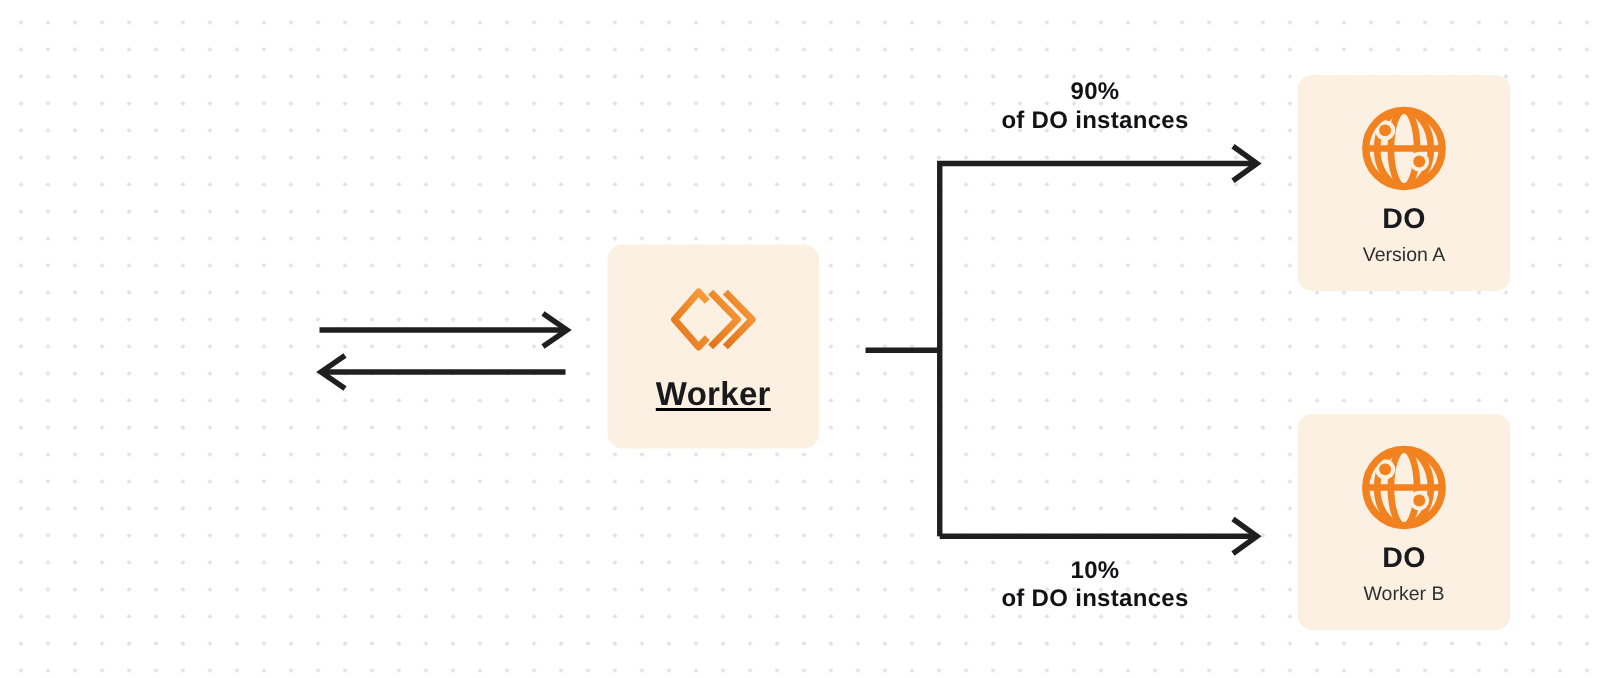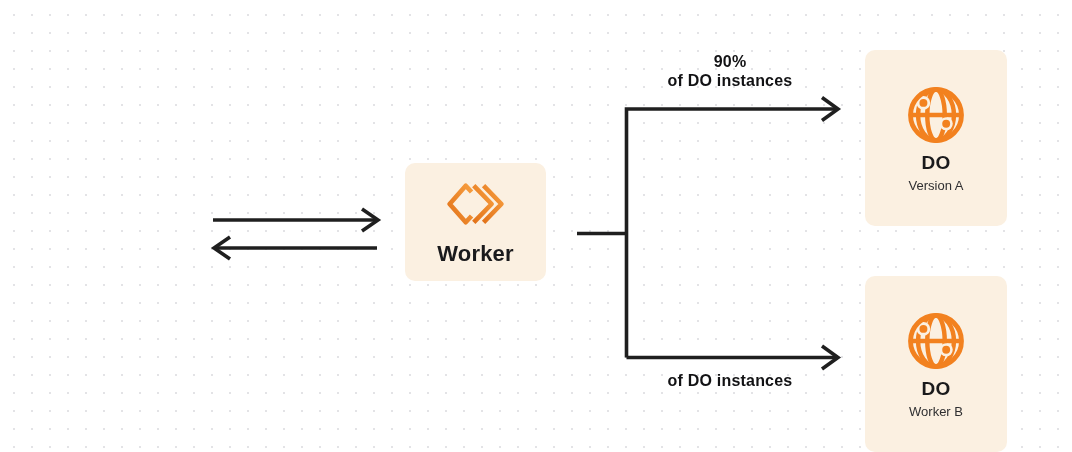--- a/index.html
+++ b/index.html
@@ -18,24 +18,24 @@
   }
   .node{
     position:absolute; display:flex; flex-direction:column;
     align-items:center; justify-content:center; text-align:center;
   }
   .node-client{
     left:42px; top:163px; width:143px; height:140px;
     background:var(--client-box-bg); border-radius:8px;
   }
   .node-worker{
-    left:405px; top:163px; width:141px; height:118px;
-    background:var(--accent-box-bg); border-radius:10px;
+    left:405px; top:163px; width:141px; height:136px;
+    background:var(--accent-box-bg); border-radius:10px;text-decoration:underline;
   }
-  .node-do{ left:865px; width:142px; height:176px;
+  .node-do{ left:865px; width:142px; height:144px;
     background:var(--accent-box-bg); border-radius:10px; }
   .node-do-a{ top:50px; }
   .node-do-b{ top:276px; }
   .node-label{
     font-size:22px; font-weight:bold; color:var(--text-primary);
     letter-spacing:.2px; line-height:1;
   }
   .node-worker .node-label{ margin-top:15px; }
   .do-title{ font-size:19px; font-weight:bold; color:var(--text-primary);
     line-height:1; margin-top:7px; letter-spacing:.2px; }
@@ -96,20 +96,21 @@
     </span>
     <div class="node-label">Worker</div>
   </div>
 
   <div class="pct-label pct-top">
     <div>90%</div>
     <div>of DO instances</div>
   </div>
 
   <div class="pct-label pct-bottom">
+    <div>10%</div>
     <div>of DO instances</div>
   </div>
 
   <div class="node node-do node-do-a">
     <span class="icon-wrap">
       <svg width="62" height="62" viewBox="0 0 64 64" xmlns="http://www.w3.org/2000/svg" aria-hidden="true">
         <g fill="none" stroke="var(--orange)">
           <line x1="7" y1="32" x2="57" y2="32" stroke-width="4.6"></line>
           <ellipse cx="32" cy="32" rx="9" ry="26.3" stroke-width="4.6"></ellipse>
           <ellipse cx="32" cy="32" rx="18.5" ry="26.3" stroke-width="4.6"></ellipse>

